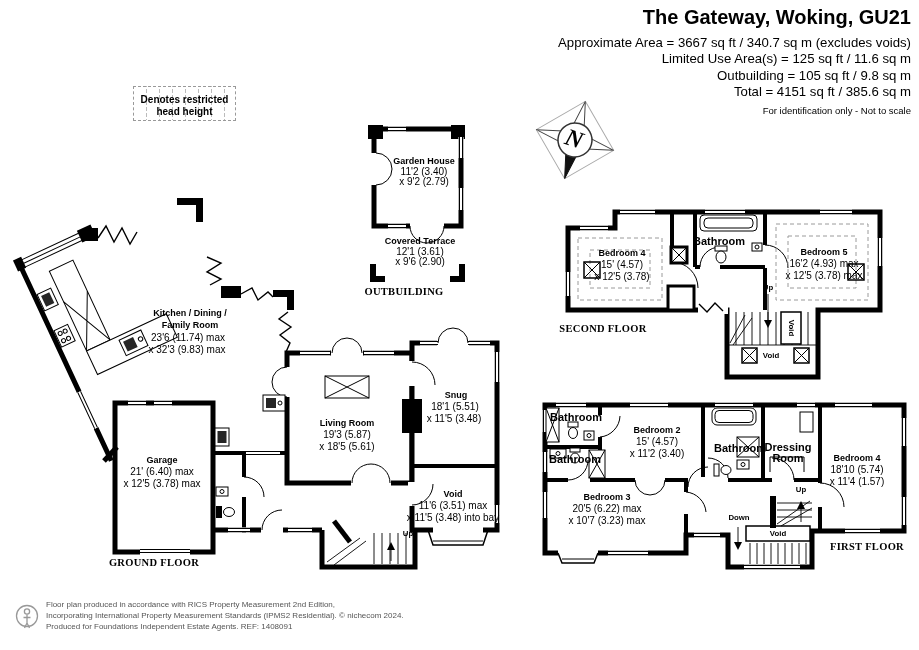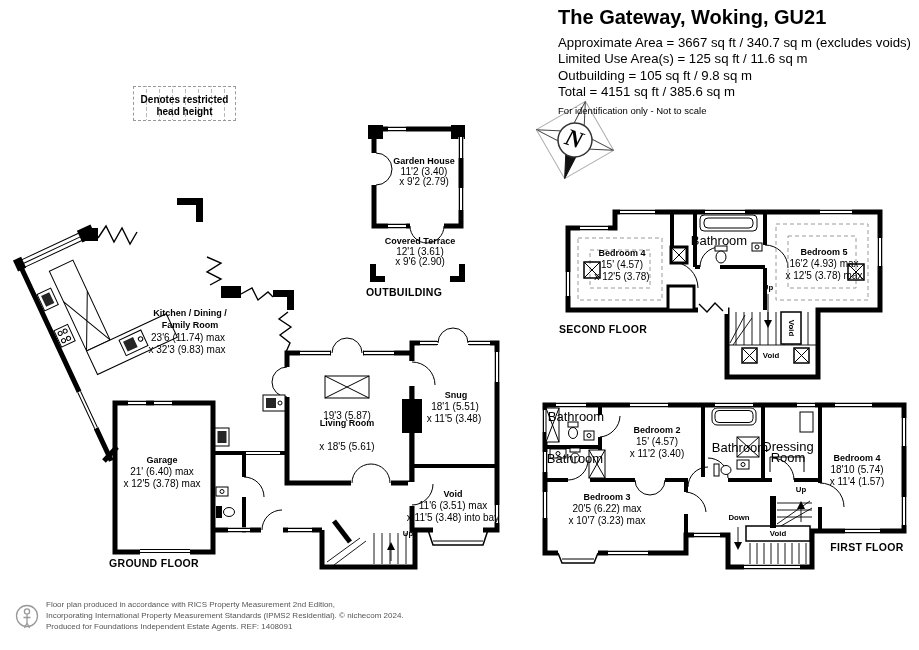--- a/index.html
+++ b/index.html
@@ -17,28 +17,28 @@
   .dash{stroke:#9a9a9a;stroke-width:1;fill:none;stroke-dasharray:4 3;}
   .ww{fill:#fff;}
   .blk{fill:#000;}
   .fx{fill:#fff;stroke:#000;stroke-width:1;}
   .fxd{fill:#262626;}
   .zz{stroke:#000;stroke-width:1.4;fill:none;}
   
   .lbl{position:absolute;transform:translate(-50%,-50%);white-space:nowrap;text-align:center;
        font-size:10px;line-height:10px;}
   .lbl.b{font-weight:bold;font-size:9px;}
-  .lbl.bb{font-weight:normal;font-size:13px;}
-  .lbl.fl{font-weight:bold;font-size:10.5px;letter-spacing:.3px;}
+  .lbl.bb{font-weight:bold;font-size:11px;}
+  .lbl.fl{font-weight:bold;font-size:10.5px;letter-spacing:.3px;font-family:Liberation Serif, serif;}
   .lbl.sm{font-weight:bold;font-size:7.8px;}
   .lbl.rot{transform:translate(-50%,-50%) rotate(90deg);}
   .nletter{position:absolute;transform:translate(-50%,-50%) rotate(18deg);
        font:italic bold 24px "Liberation Serif",serif;}
   
-  .header{position:absolute;top:6px;right:8px;text-align:left;}
+  .header{position:absolute;top:6px;right:8px;text-align:right;}
   .header .title{font-weight:bold;font-size:20px;margin-bottom:6px;}
   .header .al{font-size:13.2px;line-height:16.4px;}
   .header .disc{font-size:9.5px;margin-top:4px;}
   
   .legend{position:absolute;left:133px;top:86px;width:101px;height:26px;border:1.5px dashed #999;
        padding-top:7px;text-align:center;font-weight:bold;font-size:10px;line-height:12px;
        background-image:repeating-linear-gradient(180deg,#fff 0 2.5px,rgba(255,255,255,0) 2.5px 6px),
                         repeating-linear-gradient(90deg,rgba(255,255,255,0) 0 12px,#bbb 12px 13px);}
   
   .footer{position:absolute;left:46px;top:600px;font-size:8px;line-height:10.8px;color:#555;}
@@ -409,21 +409,21 @@
 <div class="lbl b" style="left:420px;top:241px">Covered Terrace</div>
 <div class="lbl" style="left:420px;top:252px">12'1 (3.61)</div>
 <div class="lbl" style="left:420px;top:262px">x 9'6 (2.90)</div>
 <div class="lbl fl" style="left:404px;top:292px">OUTBUILDING</div>
 
 <div class="lbl b" style="left:190px;top:313px">Kitchen / Dining /</div>
 <div class="lbl b" style="left:190px;top:325px">Family Room</div>
 <div class="lbl" style="left:188px;top:338px">23'6 (11.74) max</div>
 <div class="lbl" style="left:187px;top:350px">x 32'3 (9.83) max</div>
 <div class="lbl b" style="left:347px;top:423px">Living Room</div>
-<div class="lbl" style="left:347px;top:416px">19'3 (5.87)</div>
+<div class="lbl" style="left:347px;top:435px">19'3 (5.87)</div>
 <div class="lbl" style="left:347px;top:447px">x 18'5 (5.61)</div>
 <div class="lbl b" style="left:456px;top:395px">Snug</div>
 <div class="lbl" style="left:455px;top:407px">18'1 (5.51)</div>
 <div class="lbl" style="left:454px;top:419px">x 11'5 (3.48)</div>
 <div class="lbl b" style="left:453px;top:494px">Void</div>
 <div class="lbl" style="left:453px;top:506px">11'6 (3.51) max</div>
 <div class="lbl" style="left:453px;top:518px">x 11'5 (3.48) into bay</div>
 <div class="lbl b" style="left:162px;top:460px">Garage</div>
 <div class="lbl" style="left:162px;top:472px">21' (6.40) max</div>
 <div class="lbl" style="left:162px;top:484px">x 12'5 (3.78) max</div>

